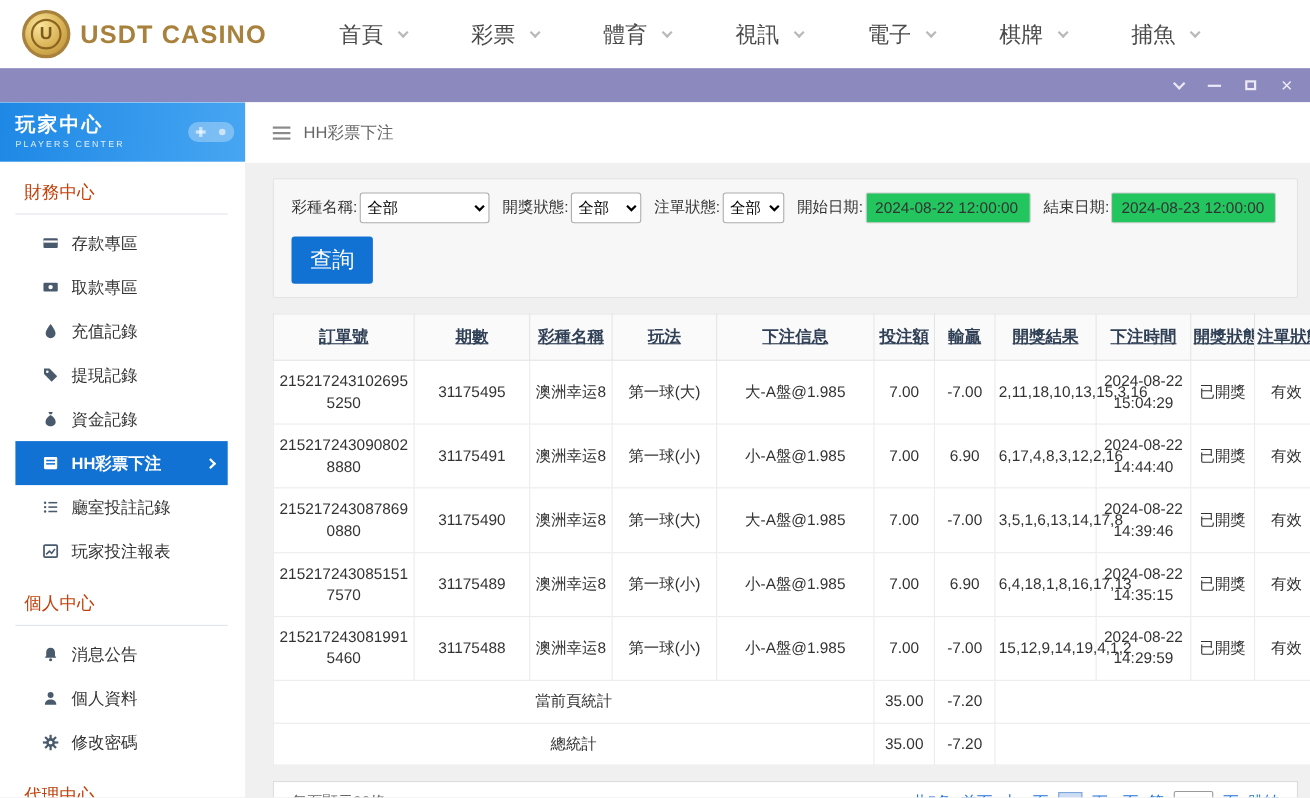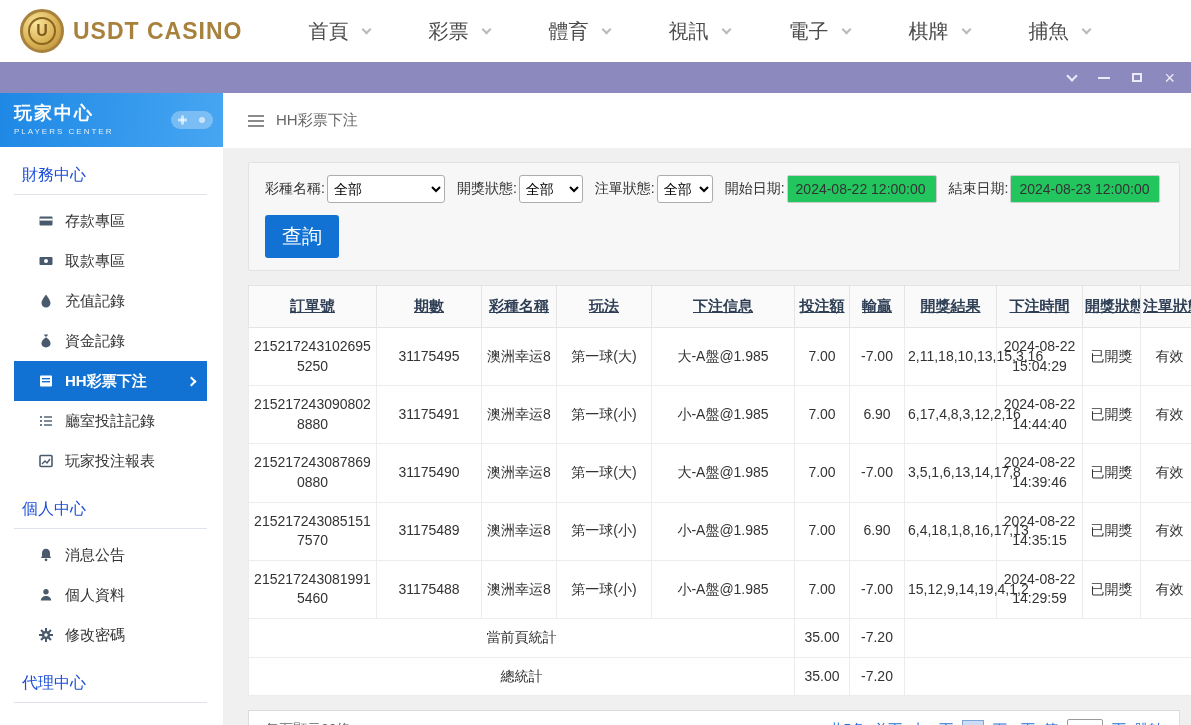--- a/index.html
+++ b/index.html
@@ -31,21 +31,21 @@
 
   
   .app { display:flex; height:632px;border-radius:31px; }
 
   
   .sidebar { width:223px; background:#fff; flex:none; overflow:hidden; }
   .sidebar-header { height:54px; background:linear-gradient(95deg,#1e88e5,#47a6f2); padding:8px 14px; position:relative; }
   .sidebar-title { color:#fff; font-size:18px; font-weight:bold; letter-spacing:2px; }
   .sidebar-subtitle { color:rgba(255,255,255,.85); font-size:8px; letter-spacing:2px; margin-top:2px; }
   .gamepad { position:absolute; right:8px; top:12px; }
-  .side-section-title { margin:12px 16px 6px 14px; padding:6px 8px 8px; font-size:16px; color:#1d4ed8;
+  .side-section-title { margin:12px 16px 6px 14px; padding:6px 8px 8px; font-size:16px; color:#c2410c;
     border-bottom:1px solid #dfe3ea; }
   .side-item { height:40px; display:flex; align-items:center; gap:11px; margin:0 16px 0 14px;
     padding-left:24px; font-size:15px; color:#333; cursor:pointer; position:relative; }
   .side-item svg { flex:none; }
   .side-item.active { background:#1272d3; color:#fff; font-weight:bold; }
   .side-item.active .arrow { position:absolute; right:12px; width:7px; height:7px;
     border-right:2px solid #fff; border-top:2px solid #fff; transform:rotate(45deg); }
 
   
   .main { flex:1; background:#f0f0f0; display:flex; flex-direction:column; overflow:hidden; }
@@ -167,20 +167,27 @@
           <rect class="ic" x="1.5" y="4" width="13" height="8" rx="1"></rect>
           <circle cx="8" cy="8" r="2" fill="#fff"></circle>
         </svg>
       <span>取款專區</span>
     </div>
     <div class="side-item">
       <svg width="16" height="16" viewBox="0 0 16 16">
           <path class="ic" d="M8 1.5C8 1.5 3.5 7 3.5 10a4.5 4.5 0 0 0 9 0C12.5 7 8 1.5 8 1.5z"></path>
         </svg>
       <span>充值記錄</span>
+    </div>
+    <div class="side-item">
+      <svg width="16" height="16" viewBox="0 0 16 16">
+          <path class="ic" d="M2 2h5l7 7-5 5-7-7z"></path>
+          <circle cx="5" cy="5" r="1.2" fill="#fff"></circle>
+        </svg>
+      <span>提現記錄</span>
     </div>
     <div class="side-item">
       <svg width="16" height="16" viewBox="0 0 16 16">
           <path class="ic" d="M6 1.5h4L9 3.6H7z"></path>
           <path class="ic" d="M8 4.2c2.9 1.8 4.6 4 4.6 6.4 0 2.3-2 3.9-4.6 3.9s-4.6-1.6-4.6-3.9c0-2.4 1.7-4.6 4.6-6.4z"></path>
         </svg>
       <span>資金記錄</span>
     </div>
     <div class="side-item active">
       <svg width="16" height="16" viewBox="0 0 16 16">

